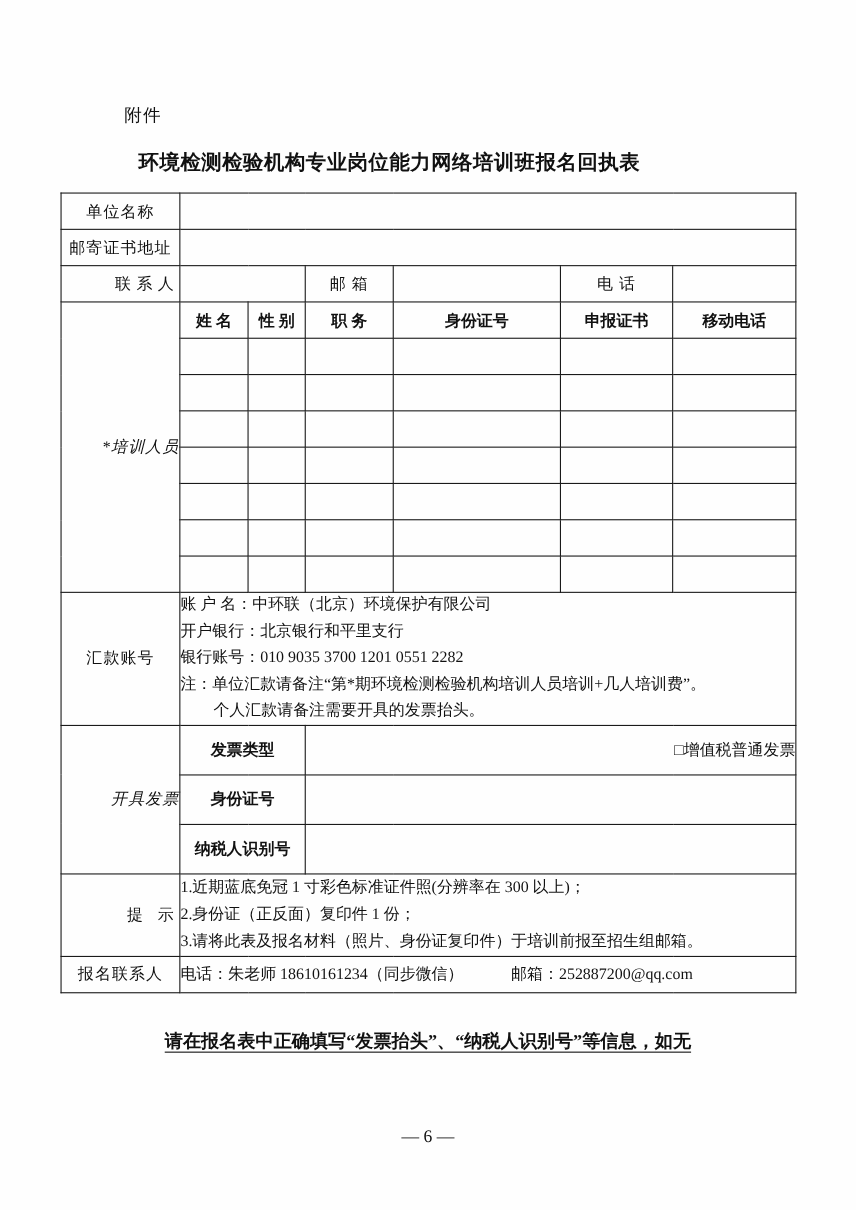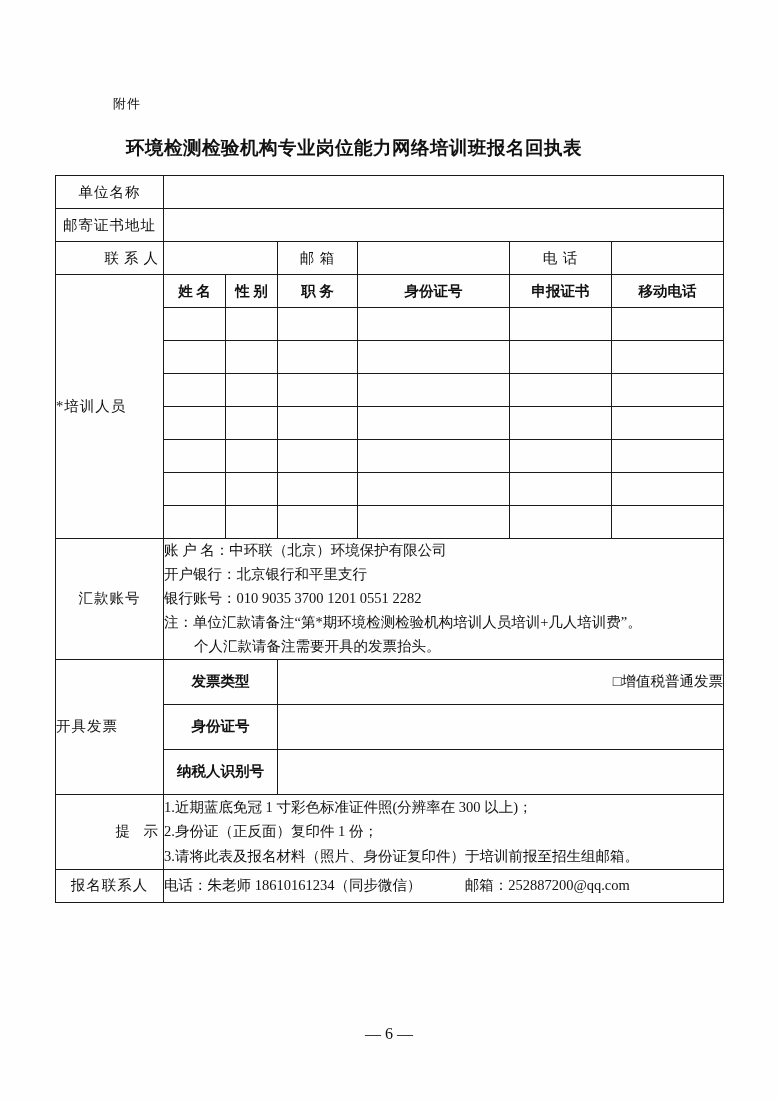--- a/index.html
+++ b/index.html
@@ -19,21 +19,21 @@
     position: absolute;
     left: 0; top: 0;
     width: 778px;
     height: 1100px;
     background: #fefefe;
   }
   .attachment-label {
     position: absolute;
     left: 113px;
     top: 95px;
-    font-size: 13px;
+    font-size: 16px;
     letter-spacing: 1px;
   }
   .doc-title {
     position: absolute;
     left: 0;
     top: 135px;
     width: 708px;
     text-align: center;
     font-size: 18.5px;
     font-weight: bold;
@@ -62,22 +62,23 @@
   }
   .spread {
     text-align: right;
     font-size: 15px;
     letter-spacing: 5px;
     padding-left: 5px;
   }
   .blank { height: 32px; }
   .tall-left {
     font-size: 15px;
-    text-align: left;
+    text-align: right;
     letter-spacing: 1px;
+    font-style: italic;
   }
   .bank-cell {
     padding: 6px 0 6px 10px;
     text-align: left;
     line-height: 1.65;
     font-size: 14.5px;
   }
   .bank-cell div { white-space: nowrap; }
   .bank-note-indent { padding-left: 30px; }
   .tips-cell {
@@ -265,17 +266,18 @@
         <td colspan="6" class="contact-cell">
           <span>电话：朱老师 18610161234（同步微信）</span>
           <span class="gap"></span>
           <span>邮箱：252887200@qq.com</span>
         </td>
       </tr>
     </tbody>
   </table>
 
   <div class="footer-note">
+    <div class="ul">请在报名表中正确填写“发票抬头”、“纳税人识别号”等信息，如无</div>
   </div>
 
   <div class="page-number">— 6 —</div>
 
 </div>
 
 </body></html>

